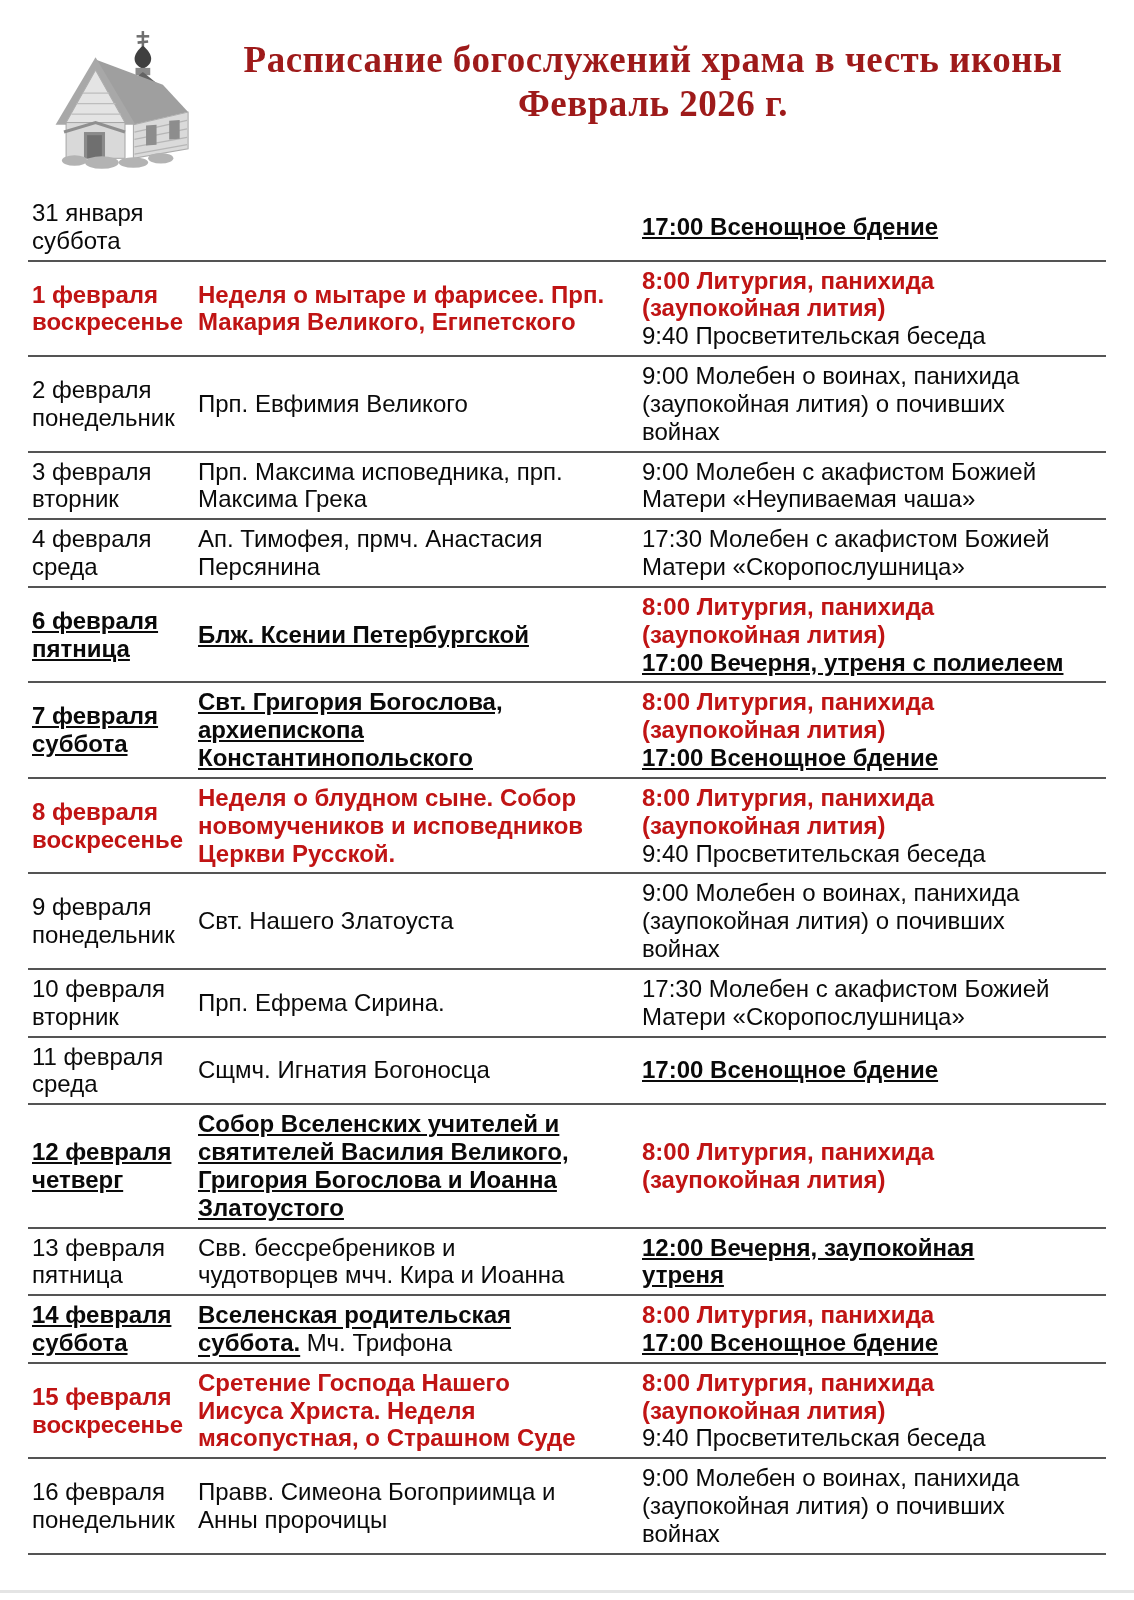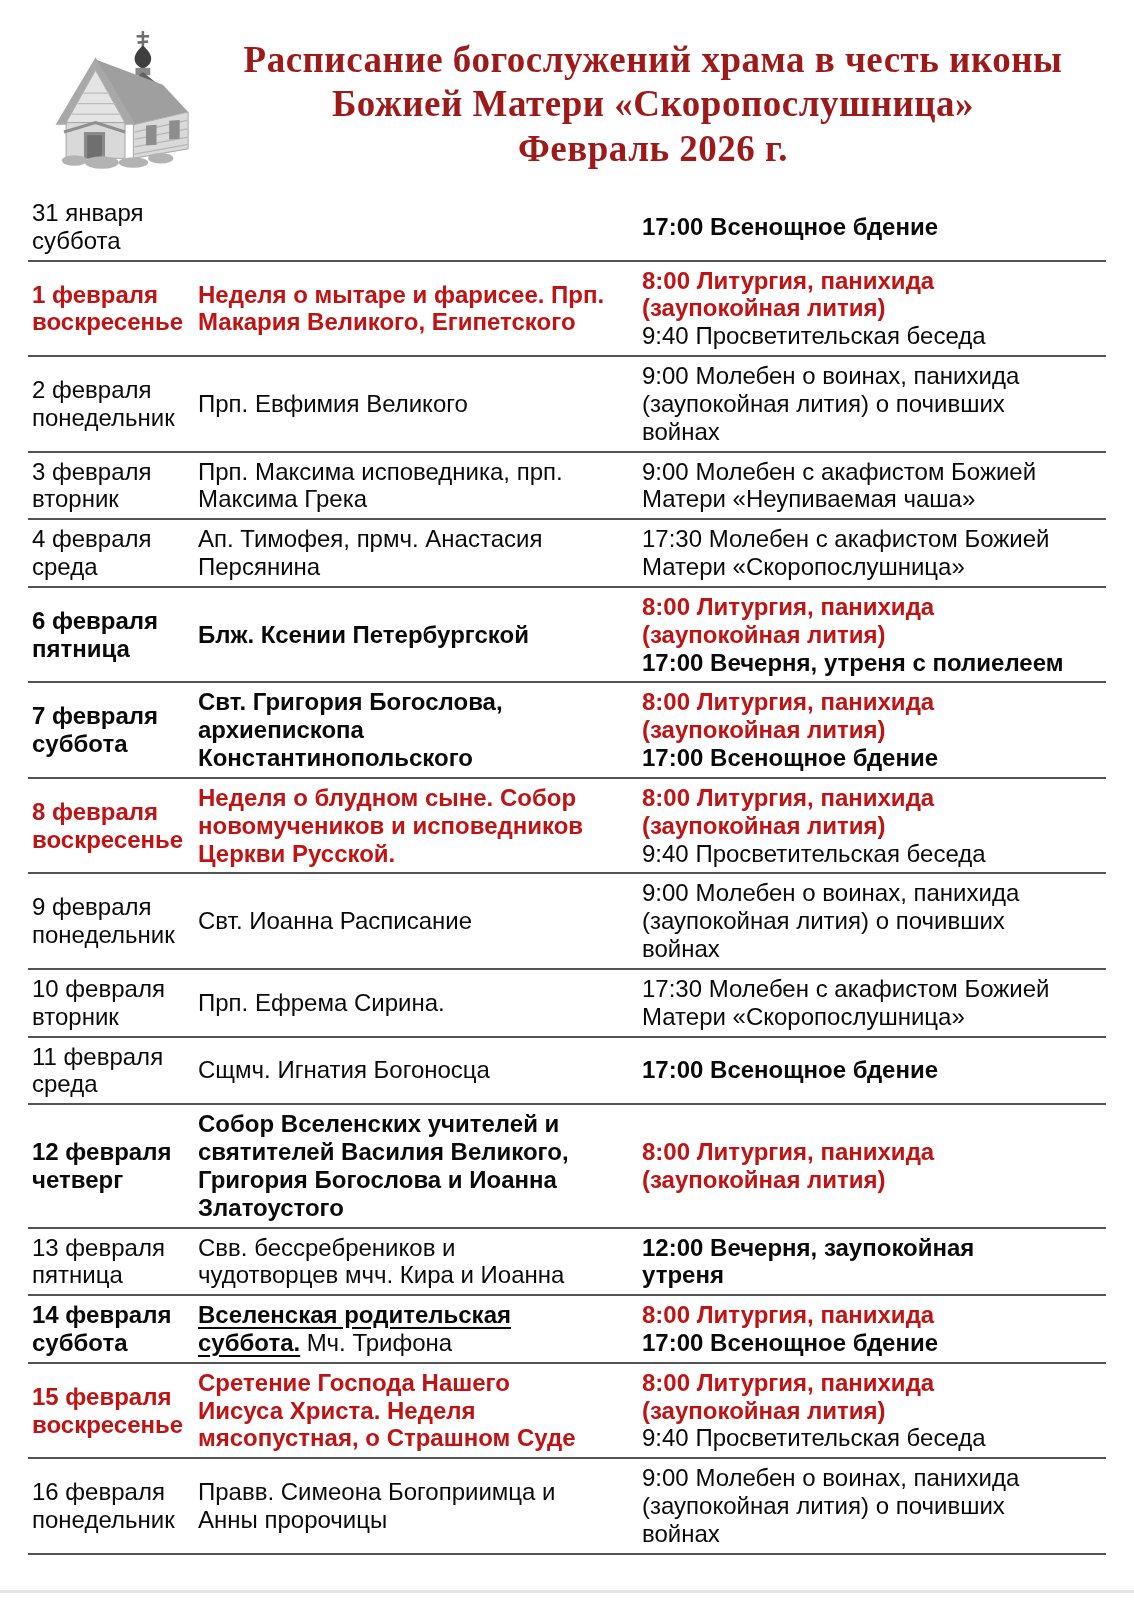--- a/index.html
+++ b/index.html
@@ -33,21 +33,21 @@
     display:table-cell;vertical-align:middle;
     border-bottom:2px solid var(--border);
     padding:5px 4px 5px 0;line-height:1.16;
   }
   .cell.date{width:162px;padding-left:4px;}
   .cell.feast{width:436px;white-space:pre-line;}
   .cell.services{white-space:pre-line;padding-left:4px;}
   .svc{white-space:pre-line;}
   
   .plain{font-weight:400;color:var(--ink);}
-  .bold{font-weight:700;color:var(--ink);}
+  .bold{font-weight:700;color:var(--ink);text-decoration:underline;}
   .red{font-weight:700;color:var(--red);}
   .bold-underline{font-weight:700;color:var(--ink);text-decoration:underline;text-underline-offset:4px;text-align:center;}
   
   .bottom-line{position:absolute;left:0;right:0;bottom:7px;border-top:3px solid #e4e4e4;}
 </style>
 </head>
 <body>
 
 <div class="page">
 
@@ -95,21 +95,20 @@
       <g fill="#b3b3b3">
         <ellipse cx="22" cy="124" rx="12" ry="5"></ellipse>
         <ellipse cx="48" cy="126" rx="16" ry="6"></ellipse>
         <ellipse cx="78" cy="126" rx="14" ry="5"></ellipse>
         <ellipse cx="104" cy="122" rx="12" ry="5"></ellipse>
       </g>
     </svg>
 
     <div class="title">
       <div class="t-line">Расписание богослужений храма в честь иконы</div>
-      <div class="t-line">Божией Матери «Скоропослушница»</div>
       <div class="t-line">Февраль 2026 г.</div>
     </div>
   </div>
 
   <div class="table" id="schedule">
   <div class="row">
     <div class="cell date">
           <div class="line plain">31 января</div>
           <div class="line plain">суббота</div>
         </div>
@@ -194,21 +193,21 @@
 Церкви Русской.</span></div>
     <div class="cell services"><div class="svc red">8:00 Литургия, панихида
 (заупокойная лития)</div><div class="svc plain">9:40 Просветительская беседа</div></div>
   </div>
 
   <div class="row">
     <div class="cell date">
           <div class="line plain">9 февраля</div>
           <div class="line plain">понедельник</div>
         </div>
-    <div class="cell feast"><span class="plain">Свт. Иоанна Расписание</span></div>
+    <div class="cell feast"><span class="plain">Свт. Нашего Златоуста</span></div>
     <div class="cell services"><div class="svc plain">9:00 Молебен о воинах, панихида
 (заупокойная лития) о почивших
 войнах</div></div>
   </div>
 
   <div class="row">
     <div class="cell date">
           <div class="line plain">10 февраля</div>
           <div class="line plain">вторник</div>
         </div>

